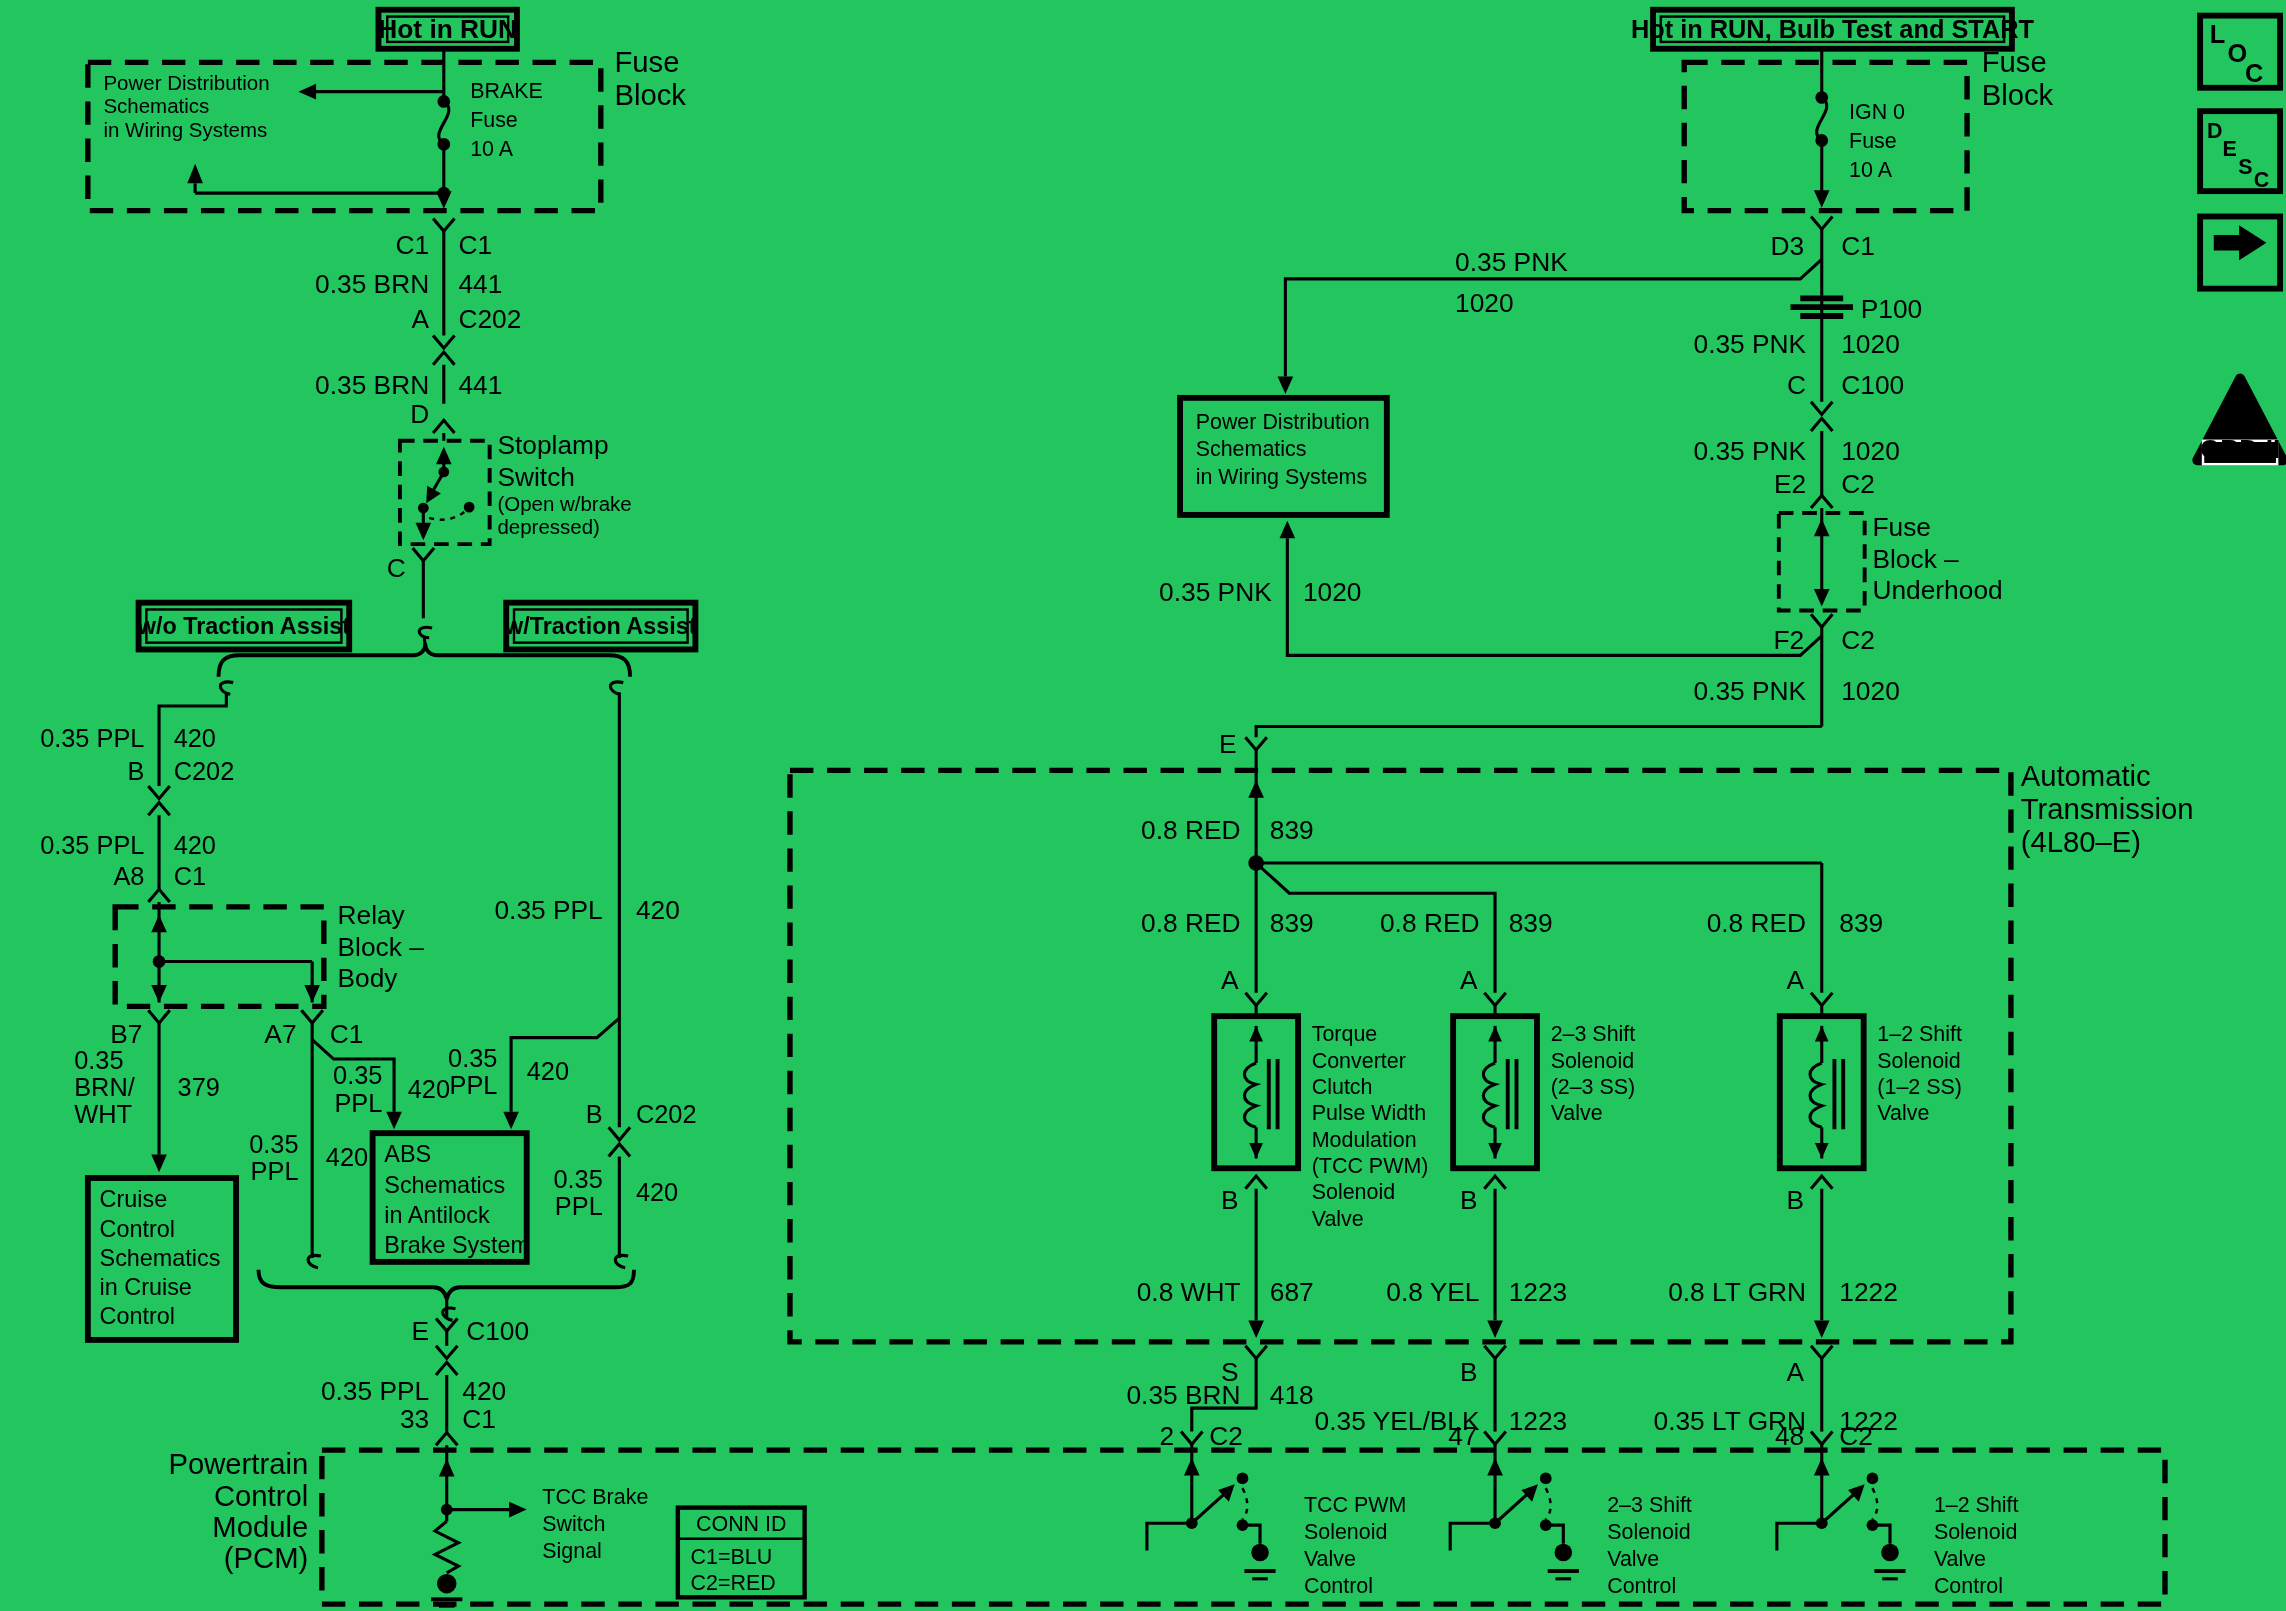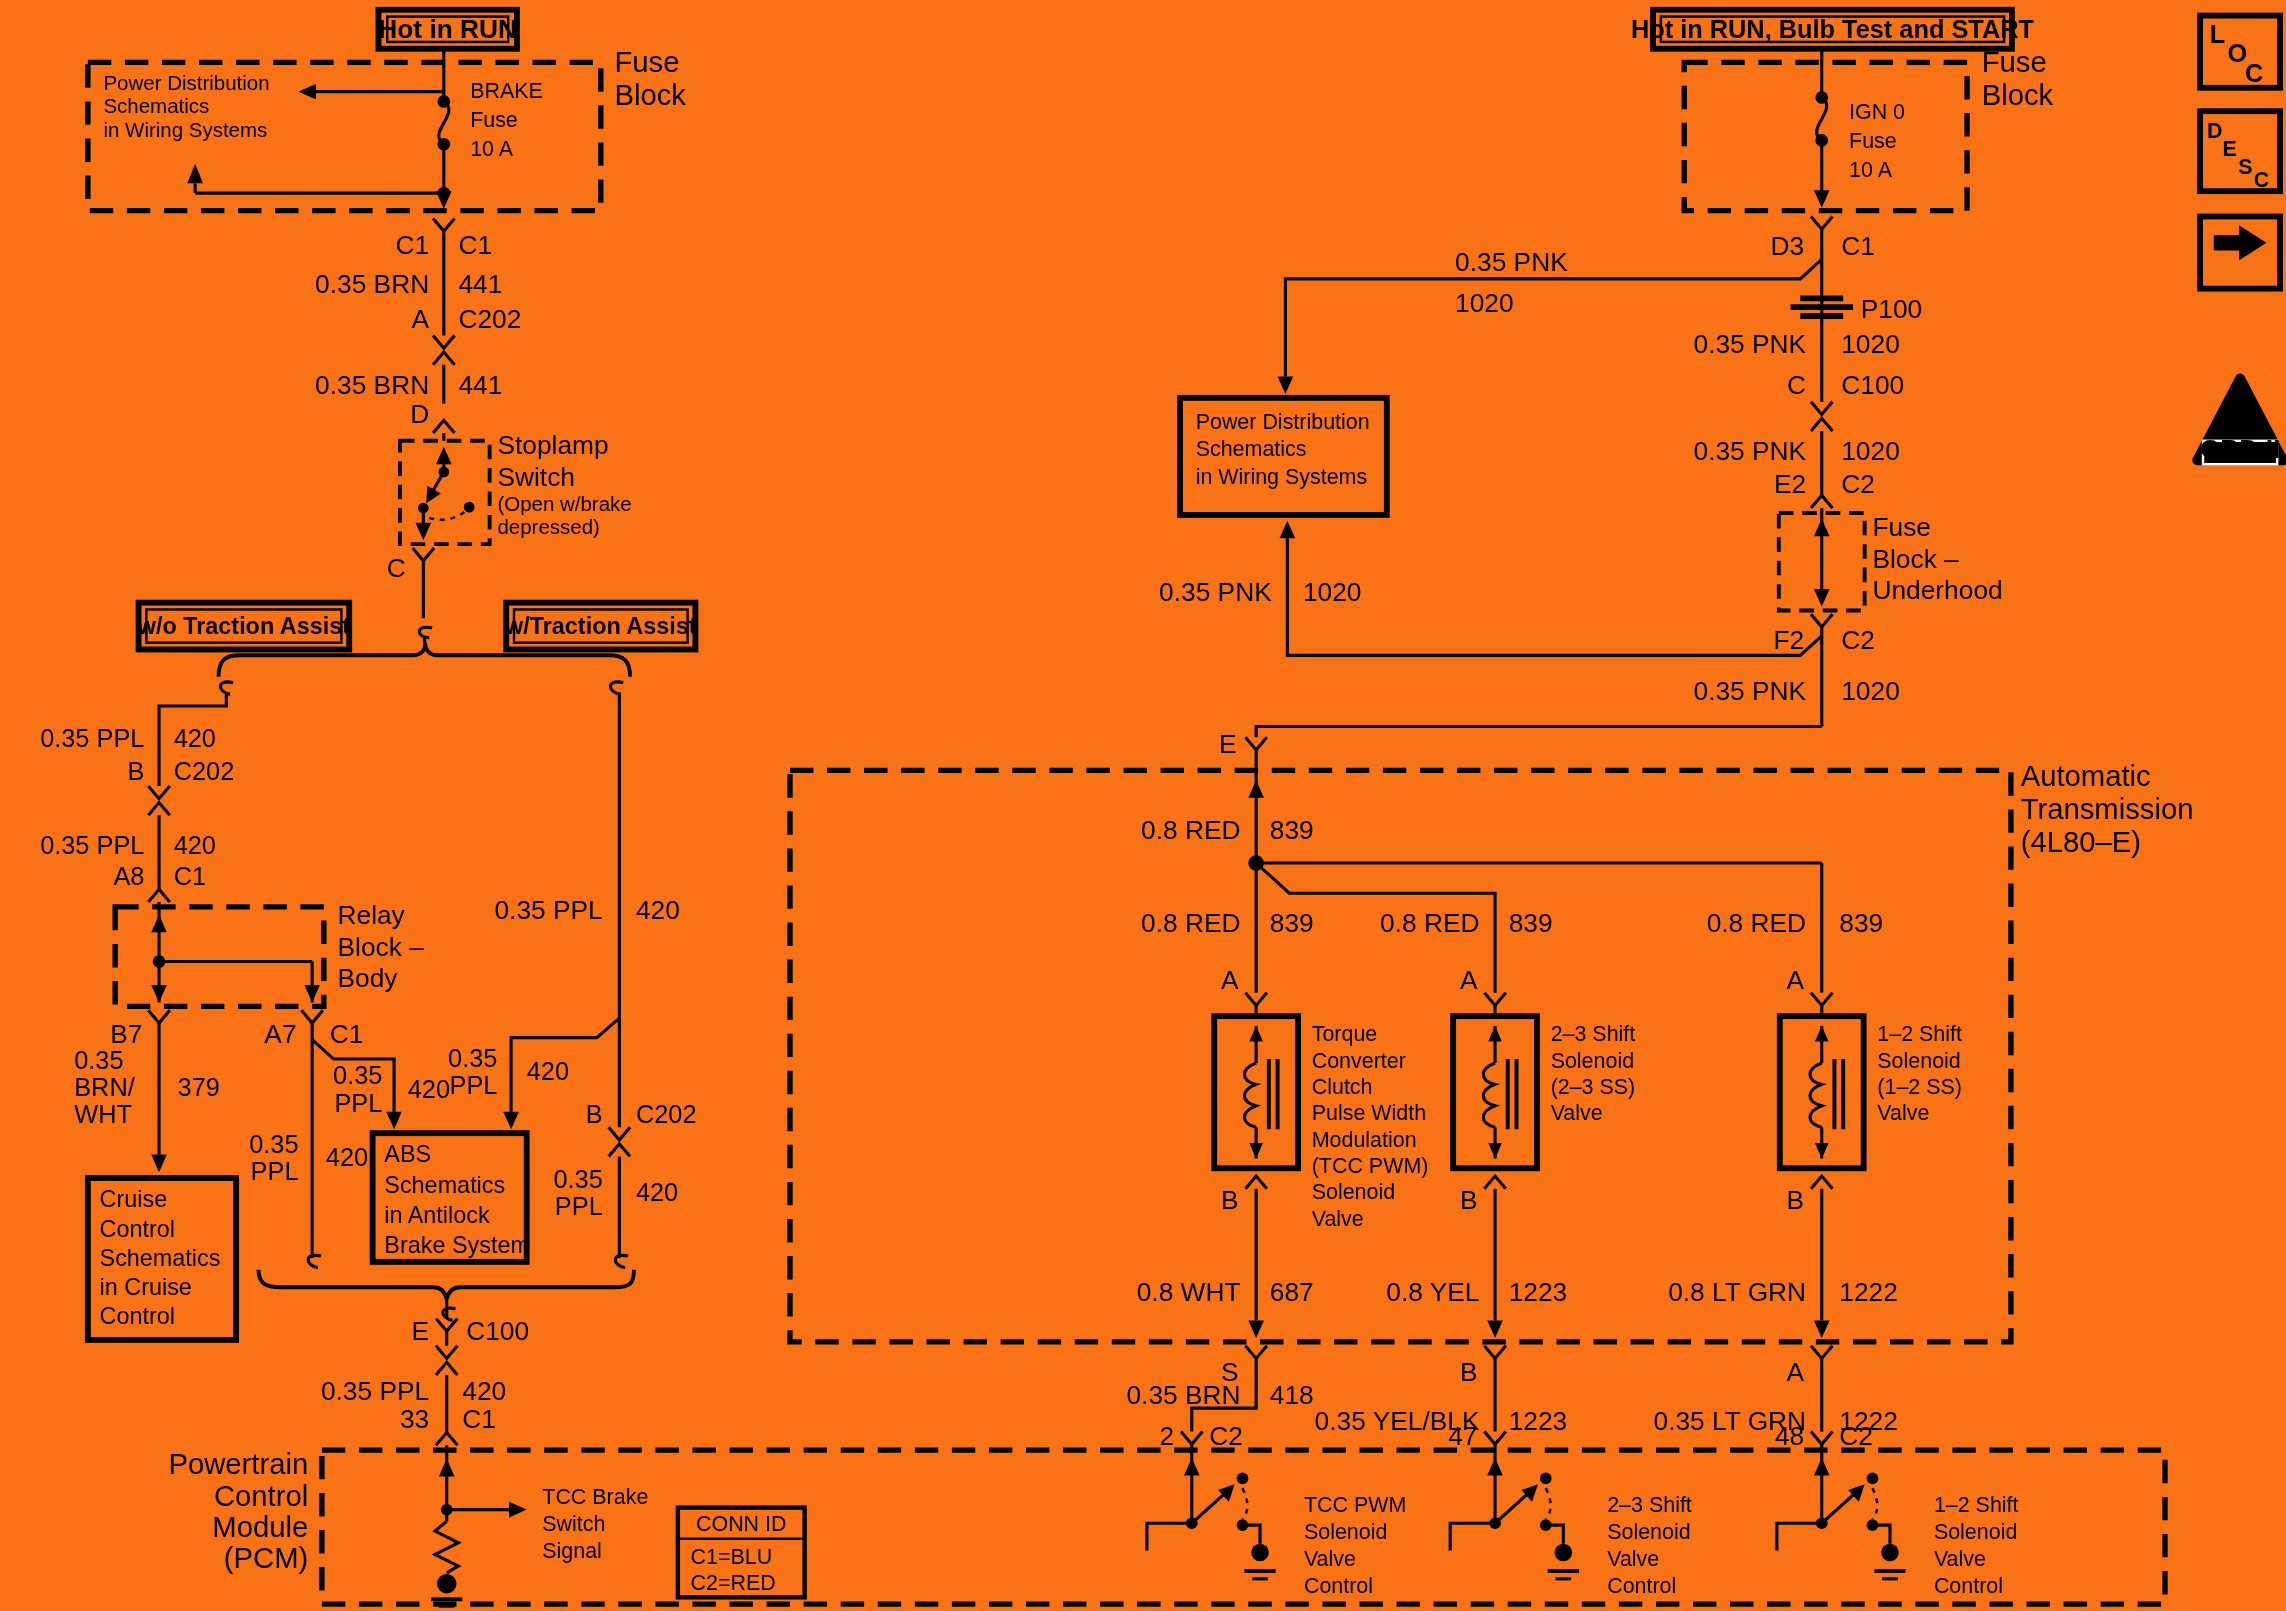--- a/index.html
+++ b/index.html
@@ -1,16 +1,16 @@
 <!DOCTYPE html>
 <html><head>
 <meta charset="utf-8">
 <style>
   html,body{margin:0;padding:0;background:#fff;}
-  #stage{position:relative;width:2287px;height:1611px;background:#f97316;overflow:hidden;}
+  #stage{position:relative;width:2287px;height:1611px;background:#22c55e;overflow:hidden;}
   svg{position:absolute;left:0;top:0;}
   text{font-family:"Liberation Sans",sans-serif;fill:#000;font-size:27px;}
   .sm{font-size:21px;}  .s22{font-size:22px;}  .md{font-size:24px;}  .s26{font-size:26px;}  .lg{font-size:30px;}
   .b{font-weight:bold;}
   .ra{text-anchor:end;}  .ctr{text-anchor:middle;}
   .w{stroke:#000;stroke-width:3.2;fill:none;}
   .w4{stroke:#000;stroke-width:4;fill:none;}
   .box{stroke:#000;stroke-width:6;fill:none;}
   .bx2{stroke:#000;stroke-width:2.5;fill:none;}
   .bx4{stroke:#000;stroke-width:4.5;fill:none;}

